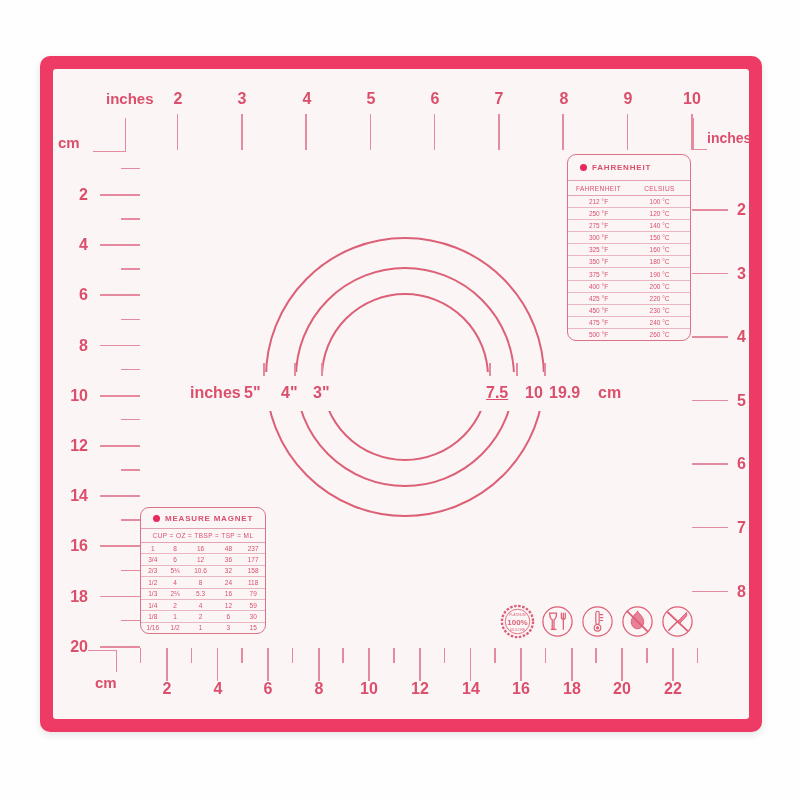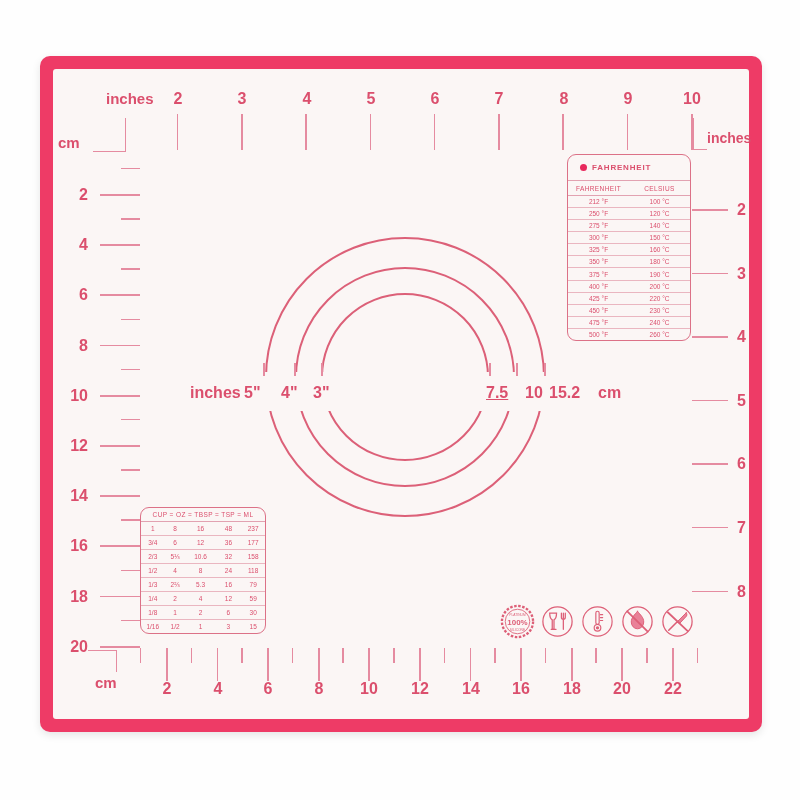--- a/index.html
+++ b/index.html
@@ -142,21 +142,21 @@
   <div class="ctick" style="left:321px;"></div>
   <div class="ctick" style="left:489px;"></div>
   <div class="ctick" style="left:516px;"></div>
   <div class="ctick" style="left:544px;"></div>
   <span class="circle-label" style="left:190px;">inches</span>
   <span class="circle-label" style="left:244px;">5"</span>
   <span class="circle-label" style="left:281px;">4"</span>
   <span class="circle-label" style="left:313px;">3"</span>
   <span class="circle-label" style="left:486px;text-decoration:underline;">7.5</span>
   <span class="circle-label" style="left:525px;">10</span>
-  <span class="circle-label" style="left:549px;">15.2</span>
+  <span class="circle-label" style="left:549px;">19.9</span>
   <span class="circle-label" style="left:598px;">cm</span>
 
   <div class="rtable temp-table">
     <div class="rtable-title">
       <span class="dot"></span>
       <span>FAHRENHEIT</span>
     </div>
     <div class="rtable-head">
       <span class="c2">FAHRENHEIT</span>
       <span class="c2">CELSIUS</span>
@@ -207,20 +207,24 @@
           <span class="c2">240 °C</span>
         </div>
       <div class="rtable-row">
           <span class="c2">500 °F</span>
           <span class="c2">260 °C</span>
         </div>
     </div>
   </div>
 
   <div class="rtable meas-table">
+    <div class="rtable-title">
+      <span class="dot"></span>
+      <span>MEASURE MAGNET</span>
+    </div>
     <div class="rtable-head">
       <span>CUP = OZ = TBSP = TSP = ML</span>
     </div>
     <div class="rtable-rows">
       <div class="rtable-row">
           <span class="mc mc1">1</span>
           <span class="mc mc2">8</span>
           <span class="mc mc3">16</span>
           <span class="mc mc4">48</span>
           <span class="mc mc5">237</span>

